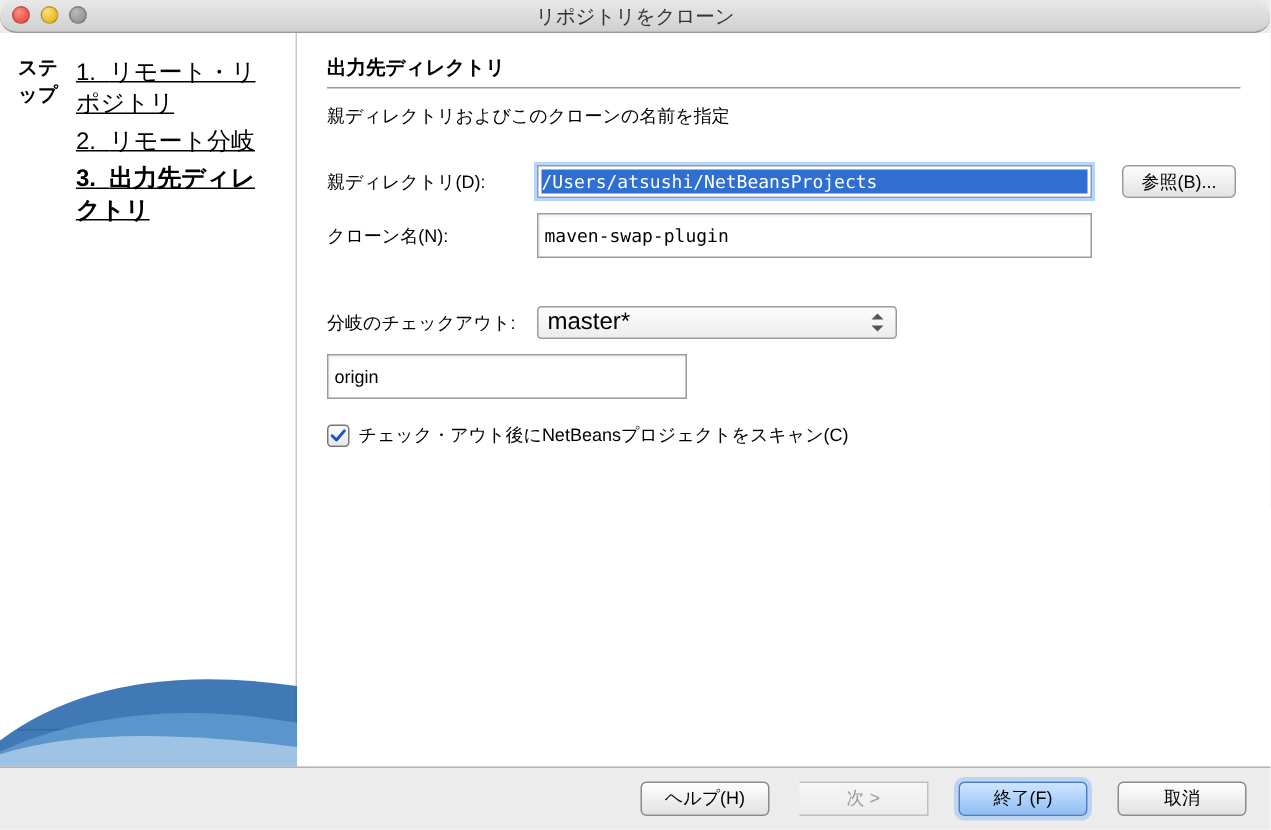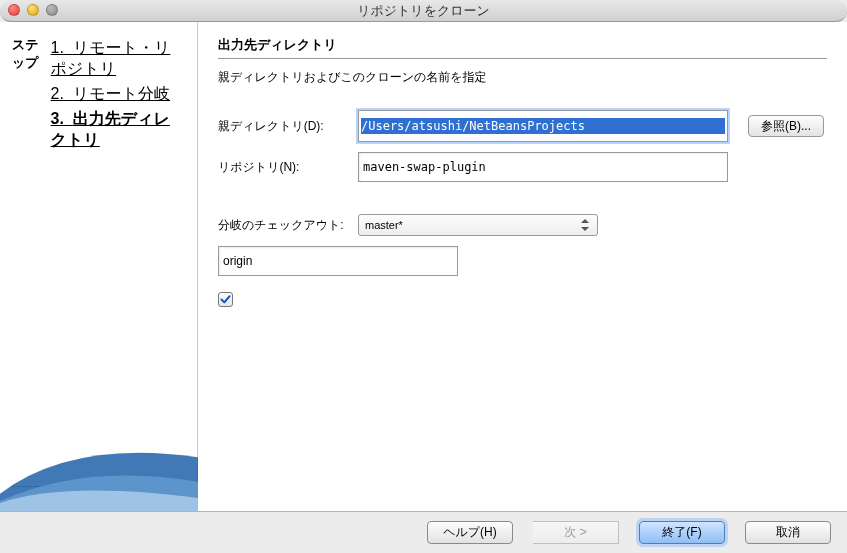--- a/index.html
+++ b/index.html
@@ -20,25 +20,25 @@
 .steps-list li.current { font-weight: bold; }
 .sidebar-deco { position:absolute; left:0; bottom:0; width:198px; height:110px; overflow:hidden;}
 .main { flex: 1; padding: 14px 20px 10px 20px; }
 .main-heading { font-weight: bold; font-size: 13px; }
 .main-heading-wrap { border-bottom:1px solid #999; padding-bottom:4px; margin-bottom:10px;}
 .subtitle { font-size: 12px; margin-bottom: 24px; }
 .form-row { display: flex; align-items: center; margin-bottom: 10px; }
 .form-label { width: 140px; font-size: 12px; }
 .text-input { flex: 0 0 370px; height: 22px; border: 1px solid #9a9a9a; background:#fff; padding: 14px 4px; font-size: 12px; font-family: inherit; box-shadow: inset 1px 1px 2px rgba(0,0,0,.08);}
 .selected-text { background:#2f6fd1; color:#fff; padding:1px 0; display:inline-block; width:100%; font-family:inherit;}
-.input-wrap { flex:0 0 370px; height:32px; border: 1px solid #9a9a9a; background:#fff; box-shadow: 0 0 0 2px rgba(90,160,255,.45); padding:5px 2px; font-size:12px; display:flex; align-items:center;}
+.input-wrap { flex:0 0 370px; height:22px; border: 1px solid #9a9a9a; background:#fff; box-shadow: 0 0 0 2px rgba(90,160,255,.45); padding:5px 2px; font-size:12px; display:flex; align-items:center;}
 .text-input-plain { flex:0 0 370px; width: 370px;}
 .text-input-short { flex: 0 0 240px; width:240px; }
 .browse-btn { margin-left: 20px; height: 22px; padding: 0 12px; font-size: 12px; border:1px solid #999; border-radius:4px; background:linear-gradient(#fdfdfd,#e3e3e3); cursor:pointer;}
-.select { flex:0 0 240px; height:22px; border:1px solid #999; border-radius:3px; background:linear-gradient(#fdfdfd,#ededed); padding:0 22px 0 6px; font-size:11px; position:relative; display:flex; align-items:center;}
+.select { flex:0 0 240px; height:22px; border:1px solid #999; border-radius:3px; background:linear-gradient(#fdfdfd,#ededed); padding:0 22px 0 6px; font-size:16px; position:relative; display:flex; align-items:center;}
 .select::after { content:""; position:absolute; right:8px; top:4px; width:0;height:0; border-left:4px solid transparent; border-right:4px solid transparent; border-bottom:4px solid #555;}
 .select::before { content:""; position:absolute; right:8px; bottom:4px; width:0;height:0; border-left:4px solid transparent; border-right:4px solid transparent; border-top:4px solid #555;}
 .gap { height: 22px; }
 .checkbox-row { display:flex; align-items:center; margin-top: 16px;}
 .chk { width:15px; height:15px; border:1px solid #777; border-radius:3px; background:linear-gradient(#fdfdfd,#e7e7e7); margin-right:6px; display:flex; align-items:center; justify-content:center;}
 .chk svg { width:13px; height:13px; }
 .button-bar { height: 42px; border-top:1px solid #b4b4b4; background:#ececec; display:flex; align-items:center; justify-content:flex-end; padding:0 16px; gap:20px;}
 .btn { height:23px; min-width:86px; padding:0 14px; font-size:12px; border:1px solid #8a8a8a; border-radius:4px; background:linear-gradient(#fefefe,#e2e2e2); cursor:pointer;}
 .btn[disabled] { color:#9a9a9a; background:linear-gradient(#f6f6f6,#ececec); border-color:#bfbfbf; cursor:default;}
 .btn.primary { background:linear-gradient(#cfe5ff,#8fbef5); border-color:#4d7bc7; box-shadow:0 0 0 3px rgba(100,170,255,.35); color:#000;}
@@ -87,21 +87,21 @@
 
     <div class="form-row">
       <div class="form-label">親ディレクトリ(D):</div>
       <div class="input-wrap">
         <span class="selected-text mono">/Users/atsushi/NetBeansProjects</span>
       </div>
       <button class="browse-btn">参照(B)...</button>
     </div>
 
     <div class="form-row">
-      <div class="form-label">リポジトリ(N):</div>
+      <div class="form-label">クローン名(N):</div>
       <input class="text-input text-input-plain mono" value="maven-swap-plugin" style="">
     </div>
 
     <div class="gap"></div>
 
     <div class="form-row">
       <div class="form-label">分岐のチェックアウト:</div>
       <div class="select">
         <span>master*</span>
       </div>
@@ -110,20 +110,21 @@
     <div class="form-row">
       <input class="text-input text-input-short" value="origin" style="">
     </div>
 
     <div class="checkbox-row">
       <div class="chk">
         <svg viewBox="0 0 16 16">
             <path d="M3 8 L6.5 11.5 L13 4" stroke="#1257c4" stroke-width="2.4" fill="none" stroke-linecap="round" stroke-linejoin="round"></path>
           </svg>
       </div>
+      <span>チェック・アウト後にNetBeansプロジェクトをスキャン(C)</span>
     </div>
   </div>
 </div>
 
 <div class="button-bar">
   <button class="btn">ヘルプ(H)</button>
   <div class="btn-group">
     <button class="btn" disabled="">次 &gt;</button>
   </div>
   <button class="btn primary">終了(F)</button>

